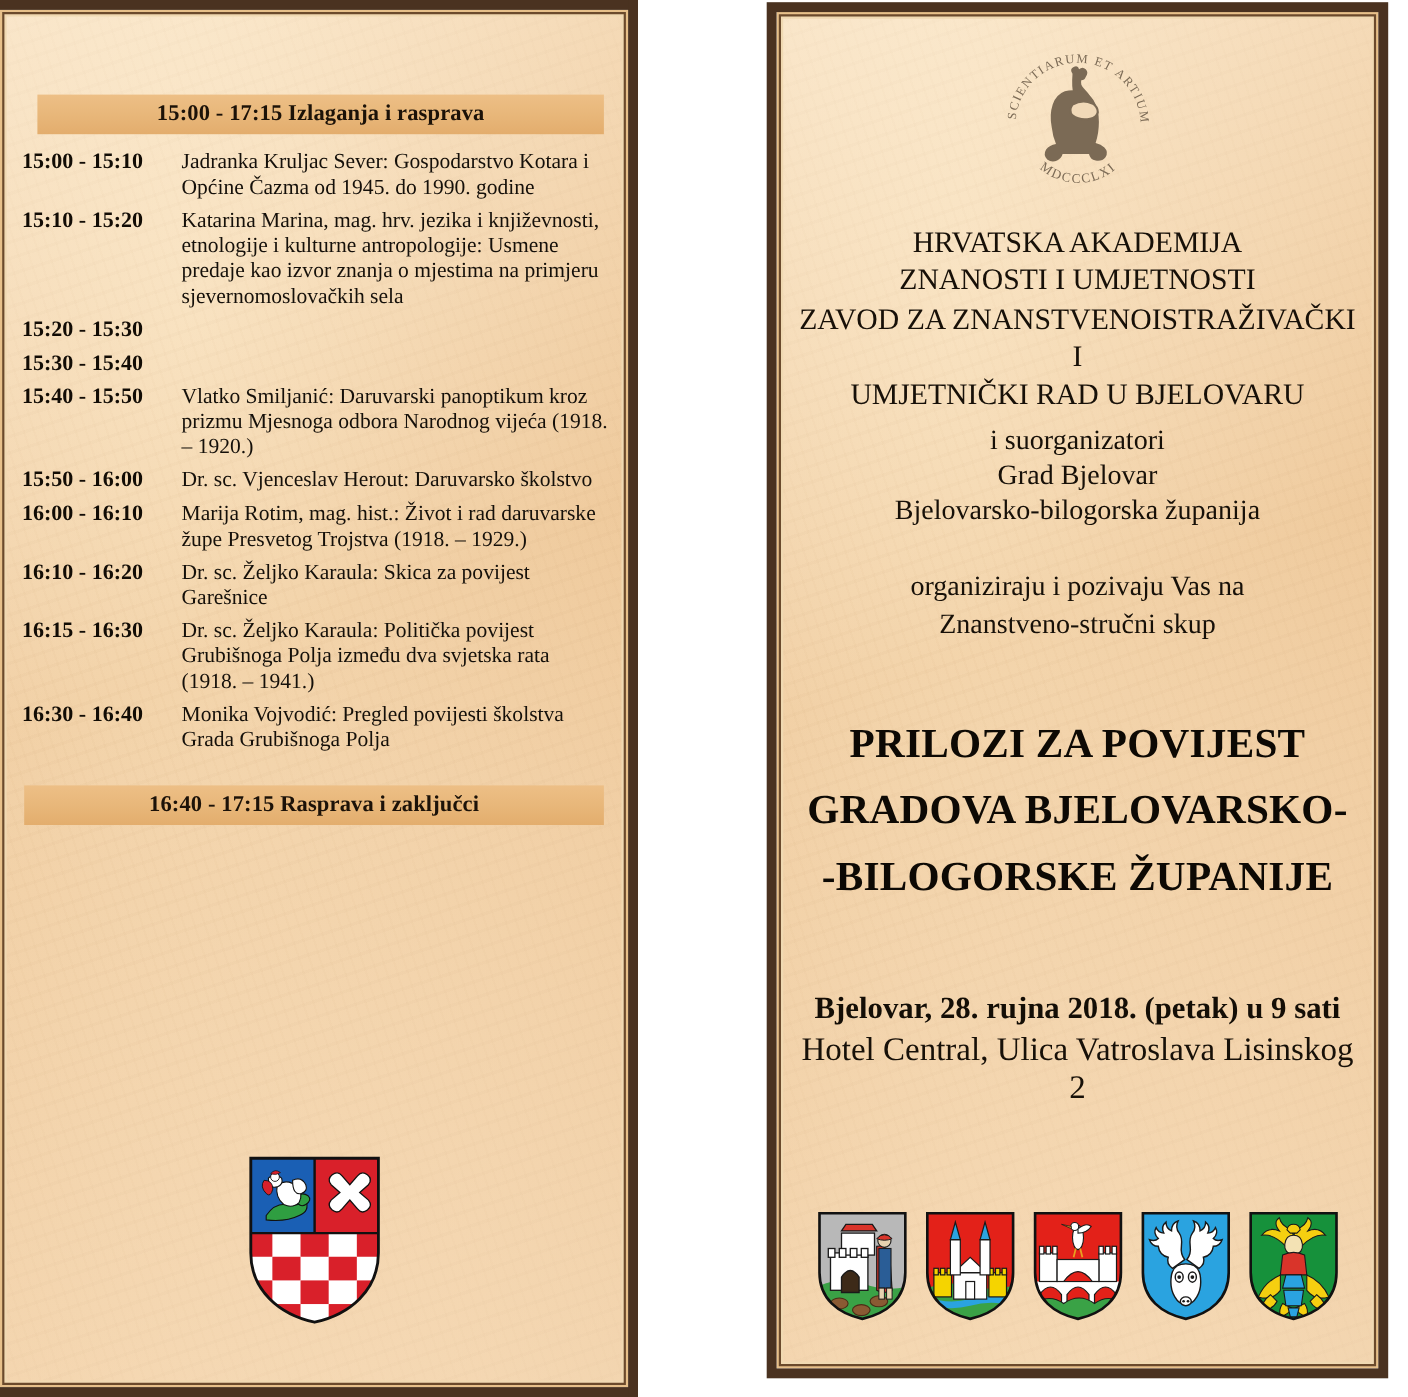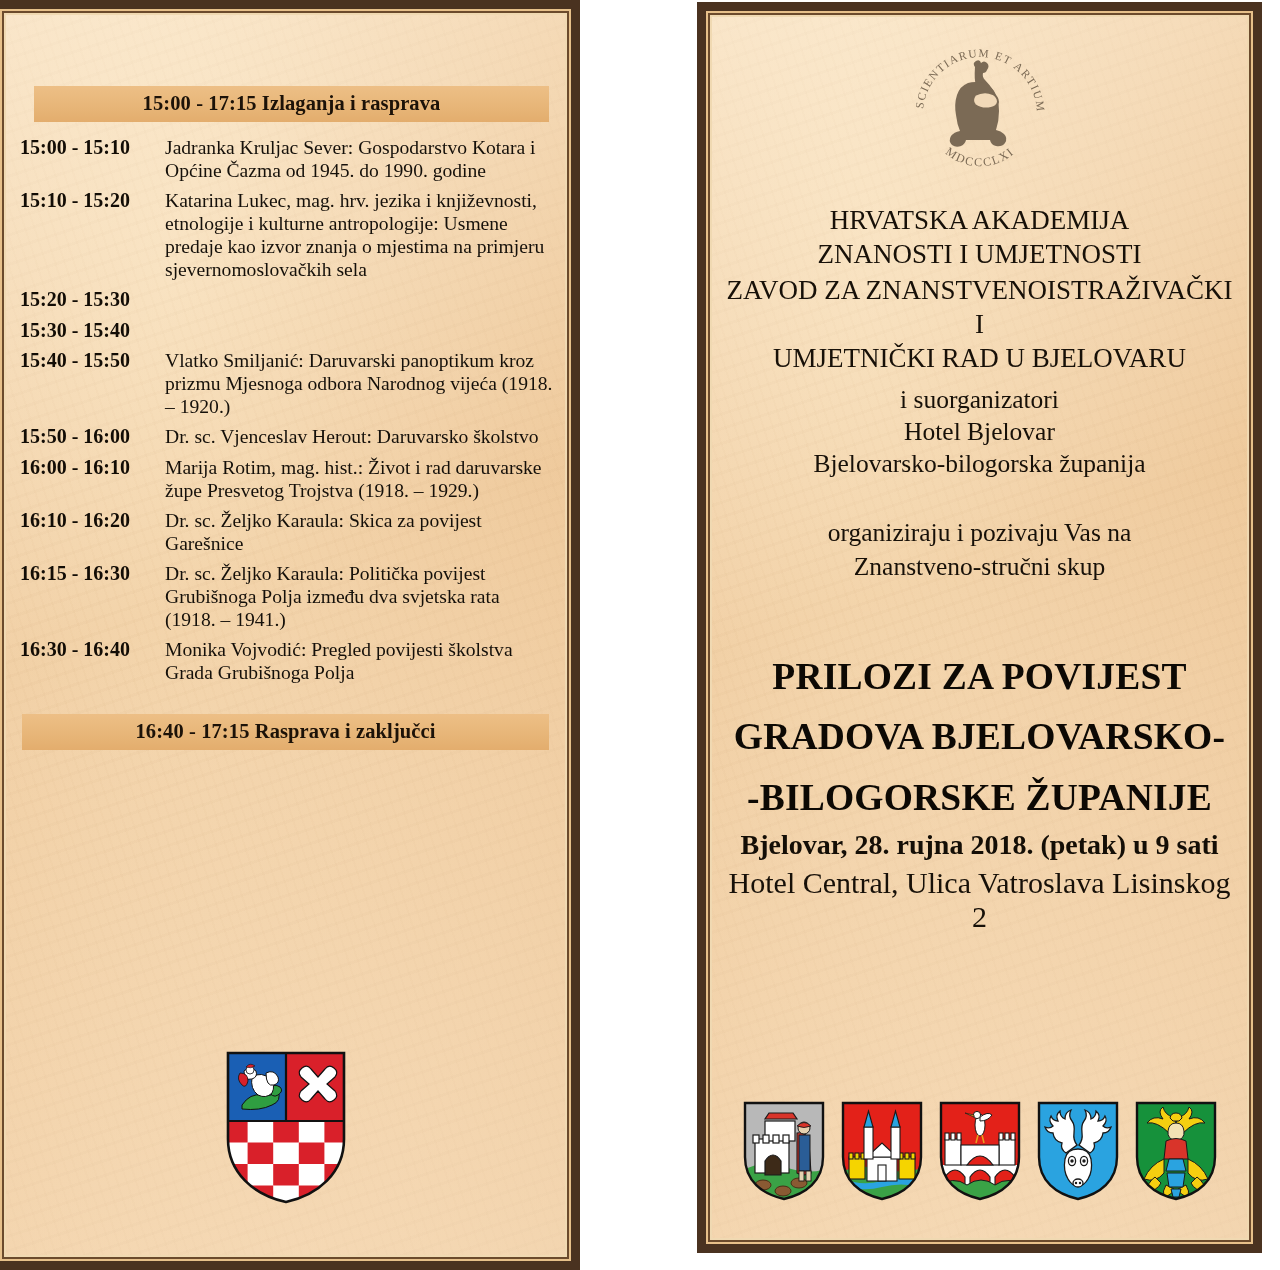--- a/index.html
+++ b/index.html
@@ -103,21 +103,21 @@
 
   .main-title { text-align: center; margin-top: 64px; padding: 0 10px; }
   .title-line {
     font-size: 37.5px;
     font-weight: bold;
     color: #0d0904;
     line-height: 1.62;
     letter-spacing: 0.2px;
   }
 
-  .venue-block { text-align: center; padding: 0 8px; }
+  .venue-block { text-align: center; margin-top: 72px; padding: 0 8px; }
   .venue-when  { font-size: 28px; font-weight: bold; color: #140e06; }
   .venue-where { font-size: 30px; color: #171008; margin-top: 5px; }
 
   #city-crests {
     position: absolute;
     left: 0; right: 0;
     top: 1082px;
     display: flex;
     justify-content: center;
     gap: 12px;
@@ -132,21 +132,21 @@
 
     <div class="section-bar" id="session-bar">15:00 - 17:15 Izlaganja i rasprava</div>
 
     <div class="programme" id="programme-list">
         <div class="prog-row">
           <div class="prog-time">15:00 - 15:10</div>
           <div class="prog-desc">Jadranka Kruljac Sever: Gospodarstvo Kotara i Općine Čazma od 1945. do 1990. godine</div>
         </div>
         <div class="prog-row">
           <div class="prog-time">15:10 - 15:20</div>
-          <div class="prog-desc">Katarina Lukec, mag. hrv. jezika i književnosti, etnologije i kulturne antropologije: Usmene predaje kao izvor znanja o mjestima na primjeru sjevernomoslovačkih sela</div>
+          <div class="prog-desc">Katarina Marina, mag. hrv. jezika i književnosti, etnologije i kulturne antropologije: Usmene predaje kao izvor znanja o mjestima na primjeru sjevernomoslovačkih sela</div>
         </div>
         <div class="prog-row">
           <div class="prog-time">15:20 - 15:30</div>
         </div>
         <div class="prog-row">
           <div class="prog-time">15:30 - 15:40</div>
         </div>
         <div class="prog-row">
           <div class="prog-time">15:40 - 15:50</div>
           <div class="prog-desc">Vlatko Smiljanić: Daruvarski panoptikum kroz prizmu Mjesnoga odbora Narodnog vijeća (1918. – 1920.)</div>
@@ -249,21 +249,21 @@
         </g>
       </svg>
     </div>
 
     <div class="org-block">
       <div class="org-line org-l1">HRVATSKA AKADEMIJA</div>
       <div class="org-line org-l2">ZNANOSTI I UMJETNOSTI</div>
       <div class="org-line org-l3">ZAVOD ZA ZNANSTVENOISTRAŽIVAČKI I</div>
       <div class="org-line org-l4">UMJETNIČKI RAD U BJELOVARU</div>
       <div class="org-line org-l5">i suorganizatori</div>
-      <div class="org-line org-l6">Hotel Bjelovar</div>
+      <div class="org-line org-l6">Grad Bjelovar</div>
       <div class="org-line org-l7">Bjelovarsko-bilogorska županija</div>
     </div>
 
     <div class="invite-block">
       <div class="invite-line">organiziraju i pozivaju Vas na</div>
       <div class="invite-line">Znanstveno-stručni skup</div>
     </div>
 
     <div class="main-title">
       <div class="title-line">PRILOZI ZA POVIJEST</div>

